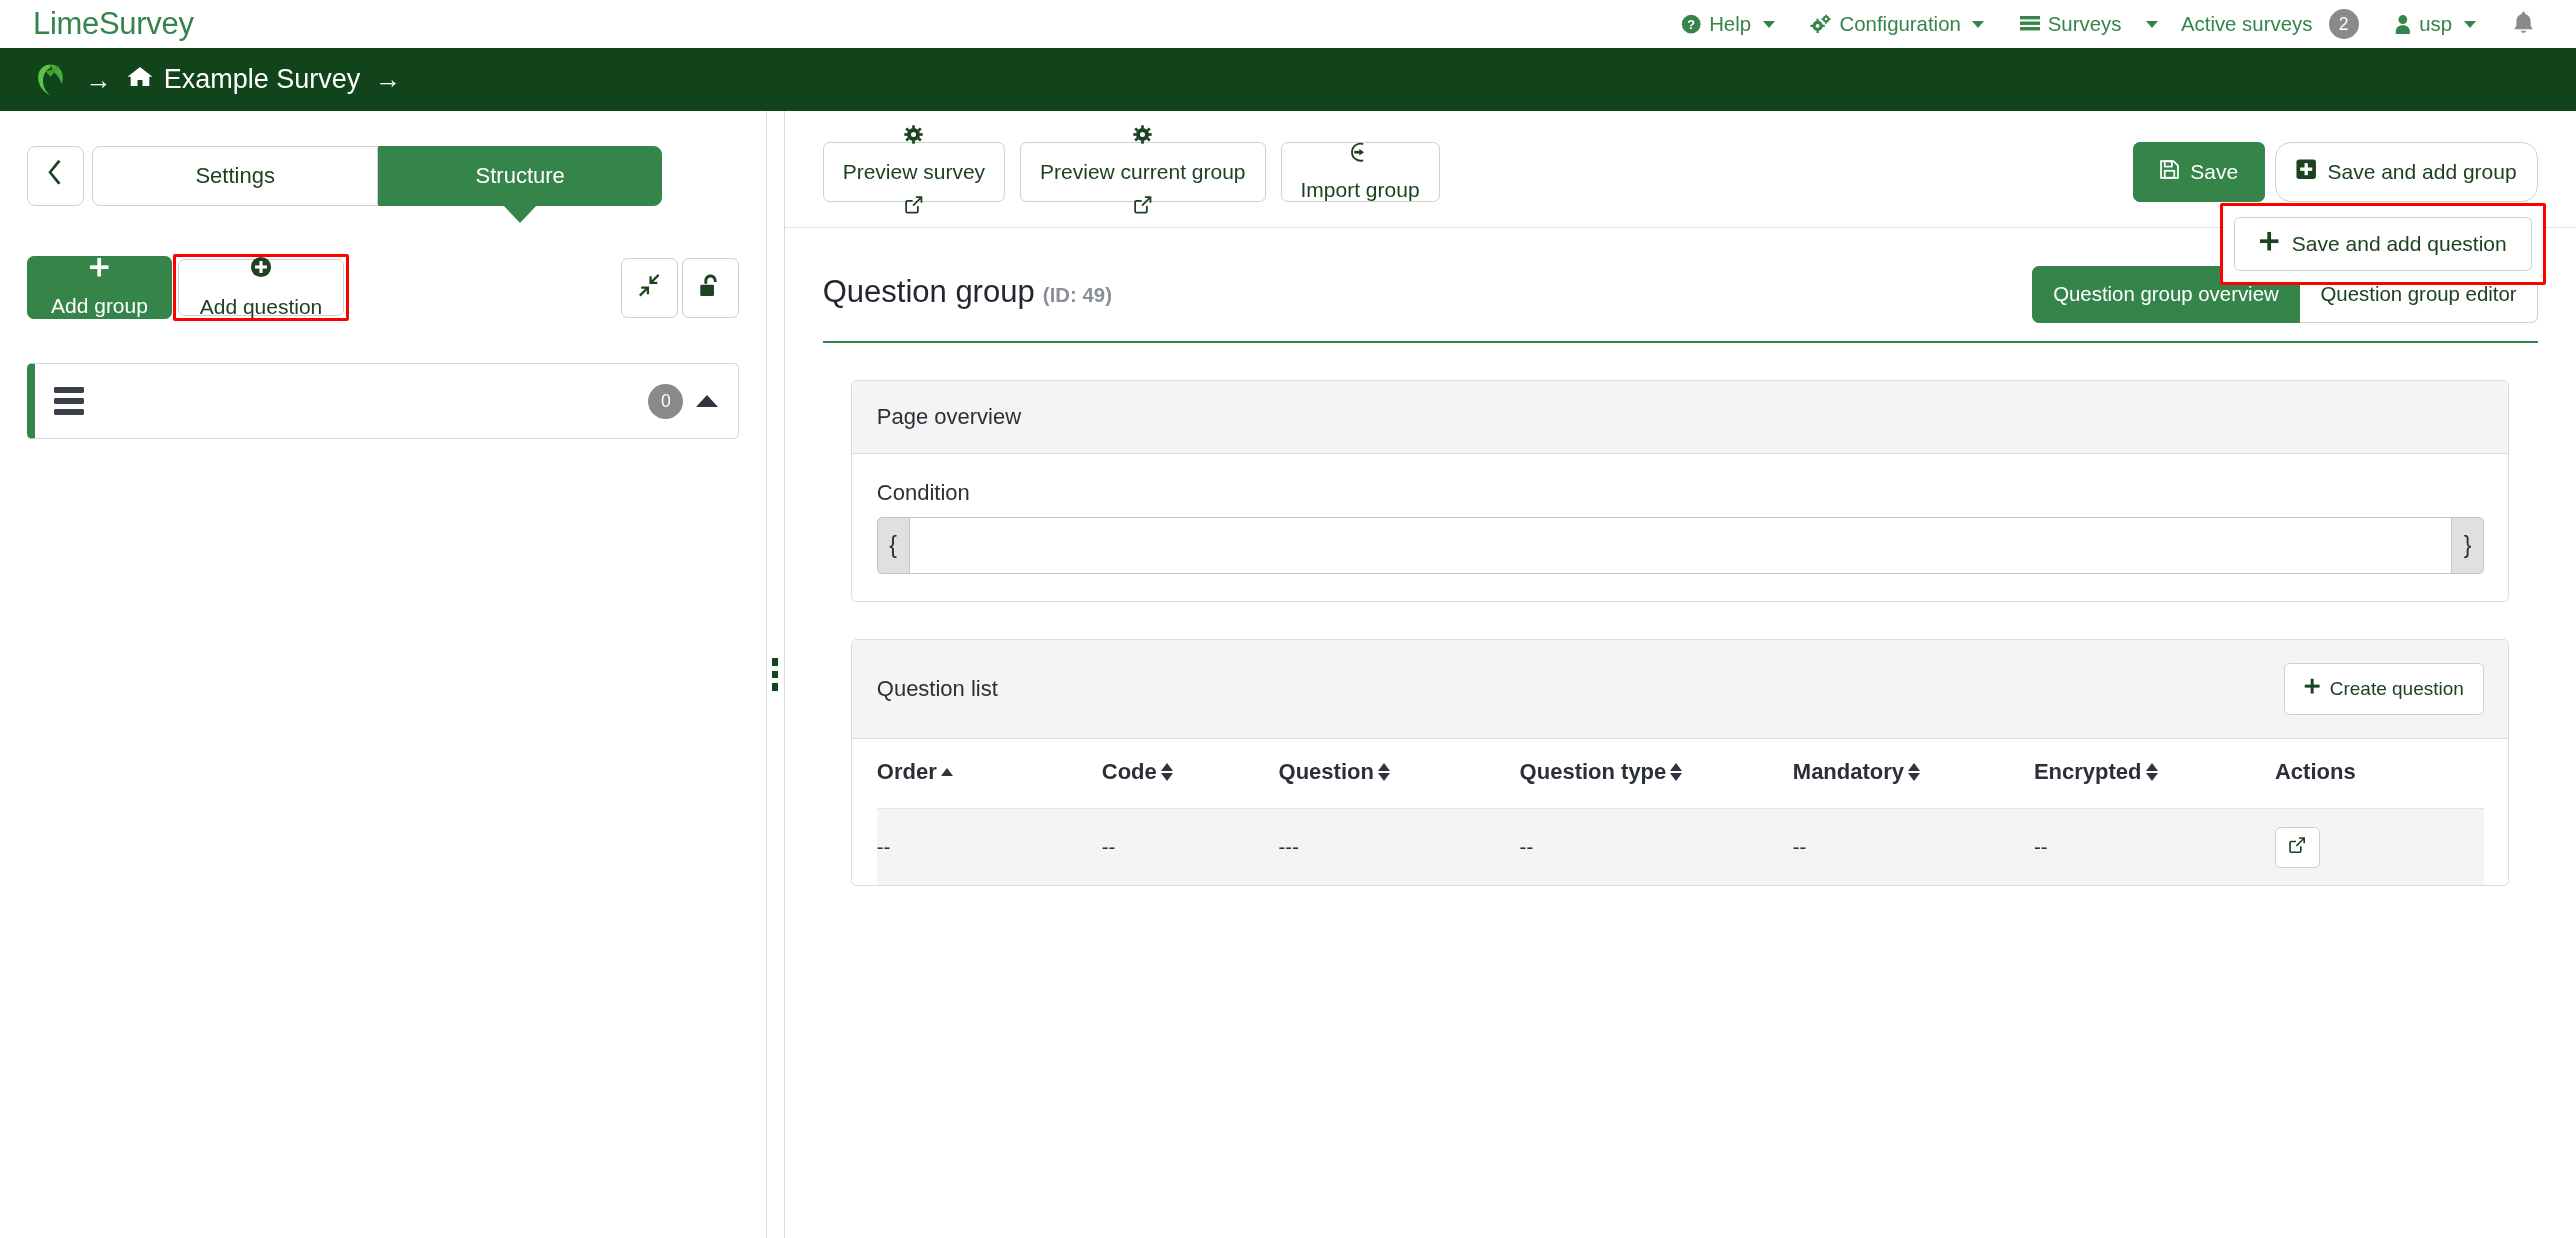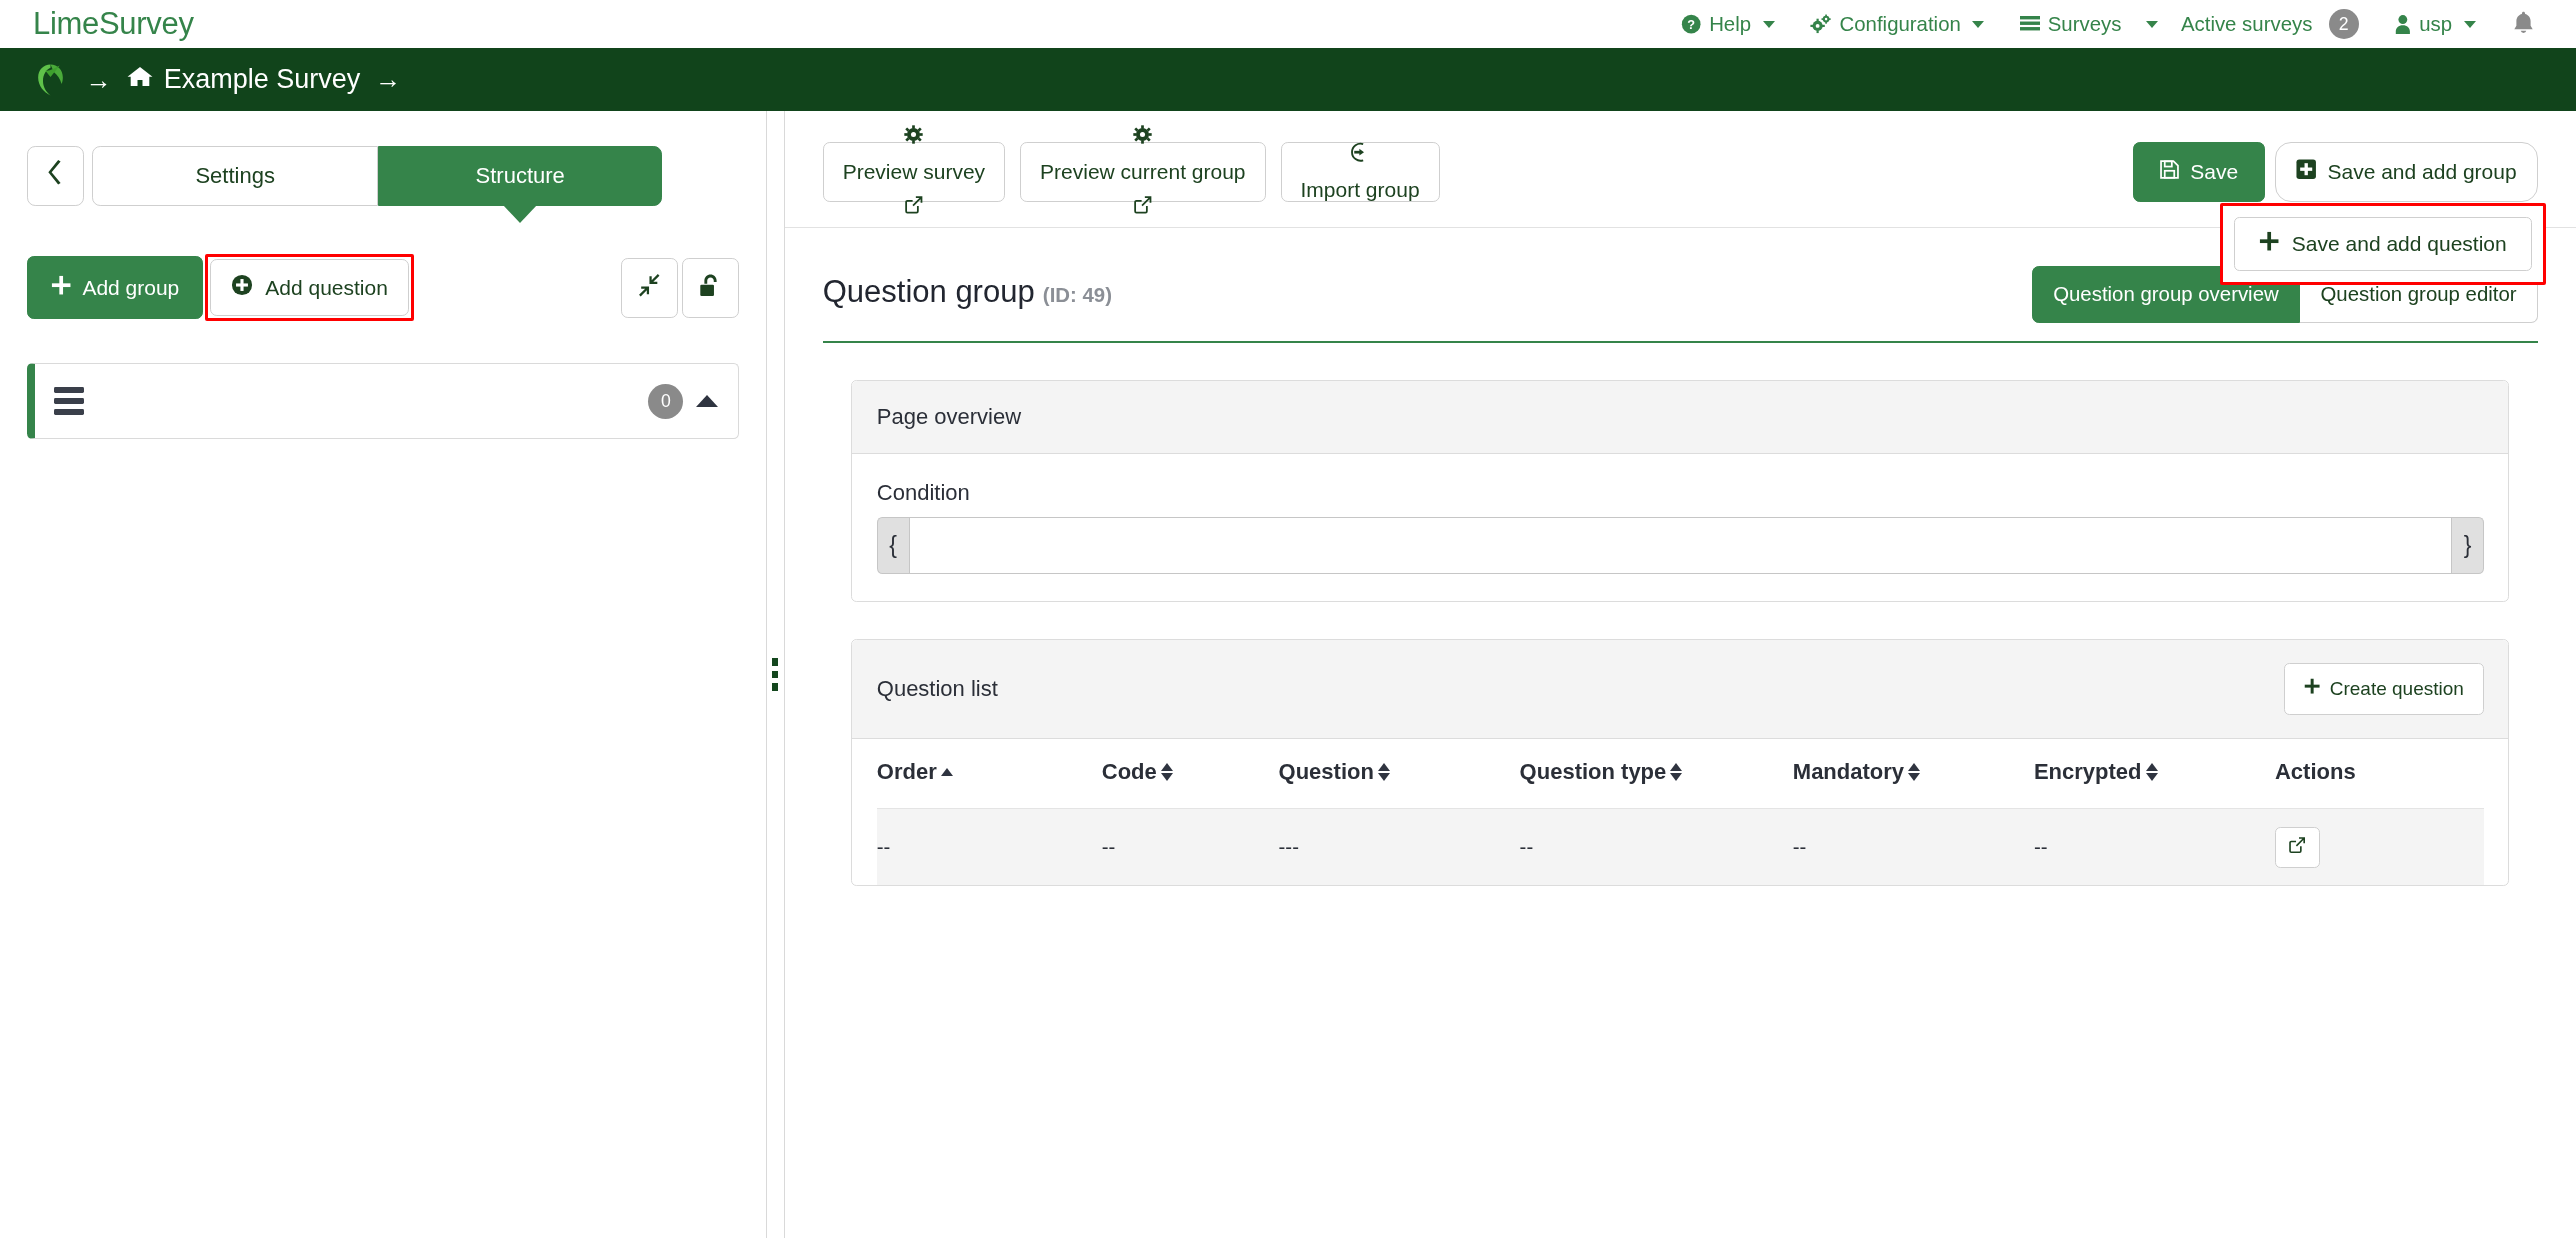--- a/index.html
+++ b/index.html
@@ -122,32 +122,32 @@
     bottom: -17.7px; left: 50%; transform: translateX(-50%);
     width: 0; height: 0;
     border-left: 17.7px solid transparent;
     border-right: 17.7px solid transparent;
     border-top: 18.4px solid #35844a;
   }
 
   .actionrow { display: flex; align-items: center; margin-top: 48px; }
   .btn-addgroup {
     height: 63px; padding: 0 23px; border-radius: 6.8px;
-    font-size: 21px; gap: 11px;
+    font-size: 21px; gap: 11px; flex-direction: column;
   }
   .highlight-box {
     border: 3.4px solid #ff0000;
     padding: 2px;
     border-radius: 2px;
     display: inline-flex;
     margin-left: 1.4px;
   }
   .btn-addquestion {
     height: 57px; padding: 0 20.4px; border-radius: 6.8px;
-    font-size: 21px; gap: 12.2px;
+    font-size: 21px; gap: 12.2px; flex-direction: column;
   }
   .iconbtn-group { margin-left: auto; display: flex; gap: 4.1px; }
   .iconbtn {
     width: 57px; height: 60px; border-radius: 6.8px;
   }
 
   .grouplist { margin-top: 42px; }
   .group-item {
     height: 76px;
     border: 0.7px solid #dadada;

